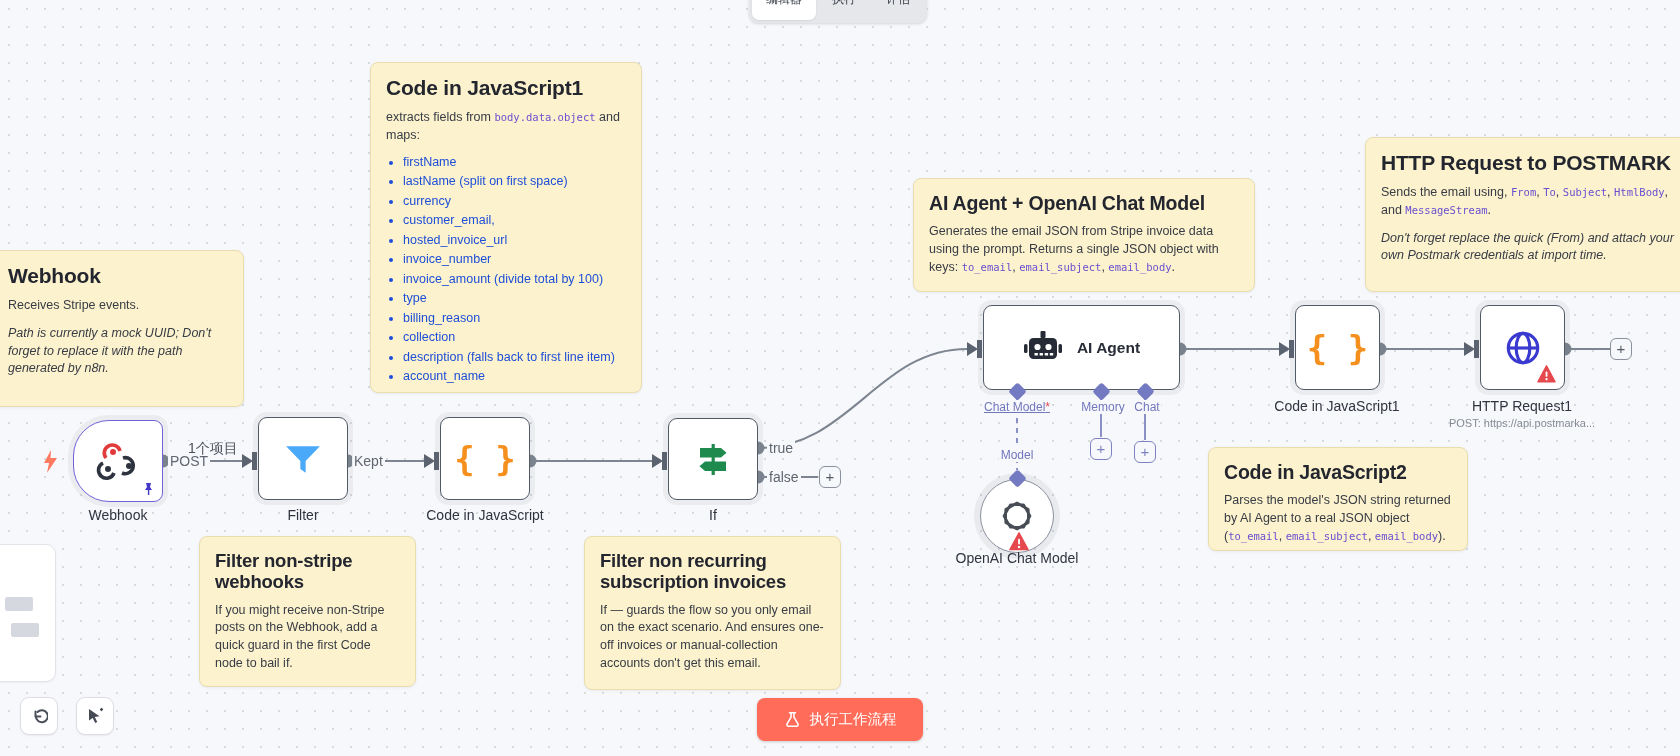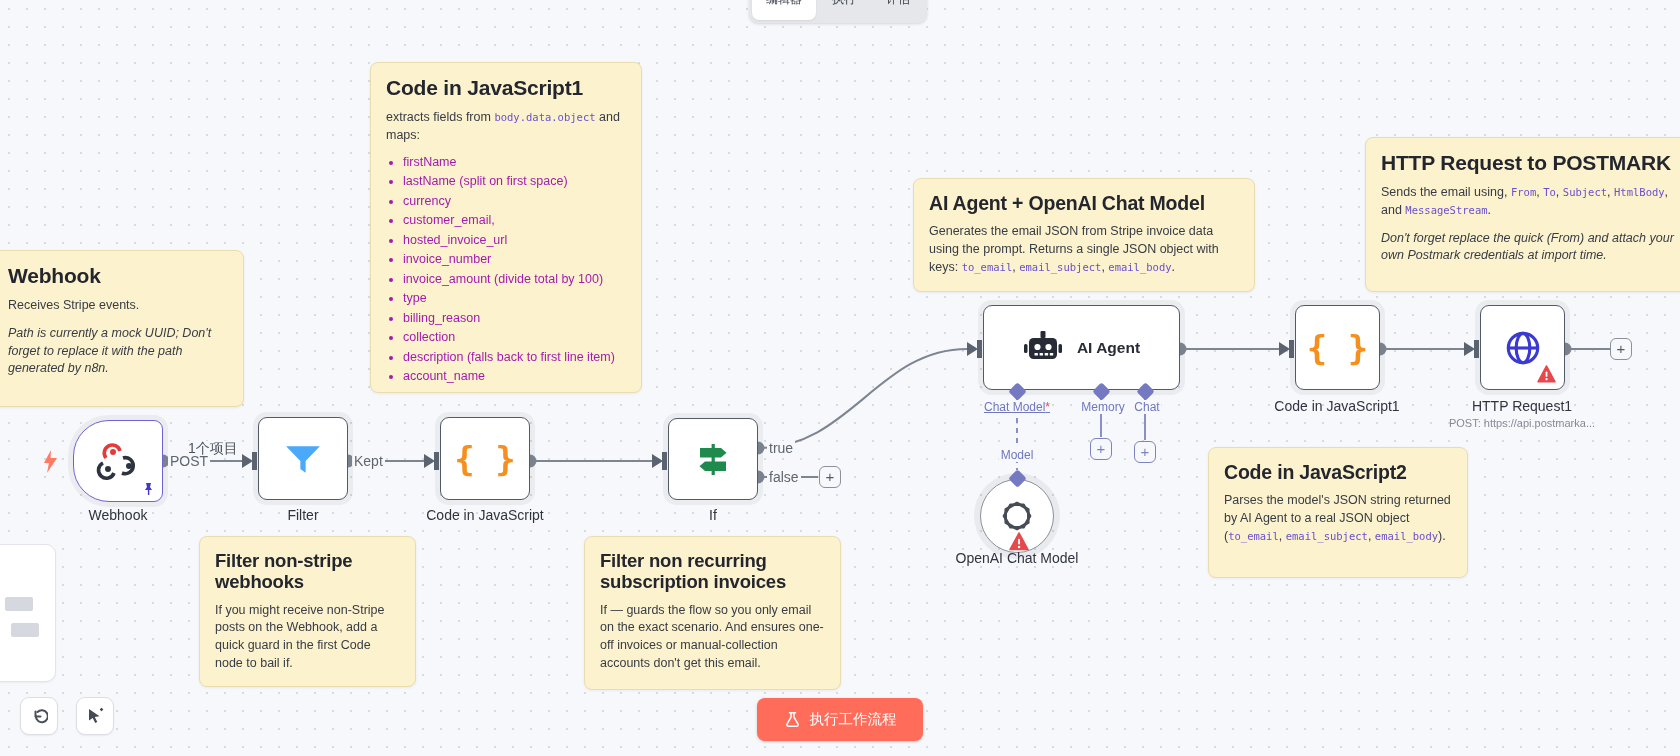--- a/index.html
+++ b/index.html
@@ -14,21 +14,21 @@
     background-size:18px 18px;
   }
   svg.wires{position:absolute;left:0;top:0;z-index:1;pointer-events:none;}
   
   .note{position:absolute;background:#fcf2cd;border:1px solid #e9ddb0;border-radius:8px;
         padding:12px 15px;box-shadow:0 1px 3px rgba(0,0,0,.06);z-index:2;overflow:hidden;box-sizing:border-box;}
   .note h3{margin:1px 0 9px;font-size:21px;color:#23262e;font-weight:bold;letter-spacing:-.2px;line-height:1.15;}
   .note h3.small-title{font-size:18.5px;}
   .note p{margin:0 0 10px;font-size:12.5px;line-height:1.42;color:#373c45;}
   .note .code{font-family:"DejaVu Sans Mono",monospace;font-size:10.5px;color:#6a4fd0;}
-  .note ul{margin:6px 0 0 17px;padding:0;font-size:12.5px;color:#a21caf;}
+  .note ul{margin:6px 0 0 17px;padding:0;font-size:12.5px;color:#1d4ed8;}
   .note li{margin-bottom:5.5px;}
   .italic{font-style:italic;}
   
   .node{position:absolute;background:#fff;border:1.8px solid #525a68;border-radius:9px;
         box-shadow:0 0 0 5px rgba(90,96,110,.08);z-index:3;display:flex;align-items:center;justify-content:center;box-sizing:border-box;}
   .node.trigger{border-radius:36px 9px 9px 36px;border-color:#7161d6;}
   .node.circle{border-radius:50%;border:1.5px solid #8a919e;box-shadow:0 0 0 6px rgba(90,96,110,.09);}
   .node-label{position:absolute;z-index:3;font-size:14px;color:#2f343e;transform:translateX(-50%);white-space:nowrap;text-align:center;}
   .node-sublabel{position:absolute;z-index:3;font-size:11px;color:#858b95;transform:translateX(-50%);white-space:nowrap;}
   .agent-inner{display:flex;align-items:center;gap:14px;font-size:15.5px;color:#272c36;font-weight:bold;}
@@ -146,21 +146,21 @@
   <div class="note" style="left:199px;top:536px;width:217px;height:151px;">
     <h3 class="small-title">Filter non-stripe webhooks</h3>
     <p>If you might receive non-Stripe posts on the Webhook, add a quick guard in the first Code node to bail if.</p>
   </div>
 
   <div class="note" style="left:584px;top:536px;width:257px;height:154px;">
     <h3 class="small-title">Filter non recurring subscription invoices</h3>
     <p>If — guards the flow so you only email on the exact scenario. And ensures one-off invoices or manual-collection accounts don't get this email.</p>
   </div>
 
-  <div class="note" style="left:1208px;top:447px;width:260px;height:131px;">
+  <div class="note" style="left:1208px;top:447px;width:260px;height:104px;">
     <h3 class="small-title" style="font-size:19.5px;">Code in JavaScript2</h3>
     <p><span>Parses the model's JSON string returned by AI Agent to a real JSON object (</span><span class="code">to_email</span><span>, </span><span class="code">email_subject</span><span>, </span><span class="code">email_body</span><span>).</span></p>
   </div>
 
   <div class="edge-label" style="left:168px;top:454px;">POST</div>
   <div class="edge-label dark" style="left:186px;top:441px;">1个项目</div>
   <div class="edge-label" style="left:352px;top:454px;">Kept</div>
   <div class="edge-label" style="left:767px;top:441px;">true</div>
   <div class="edge-label" style="left:767px;top:470px;">false</div>
 

